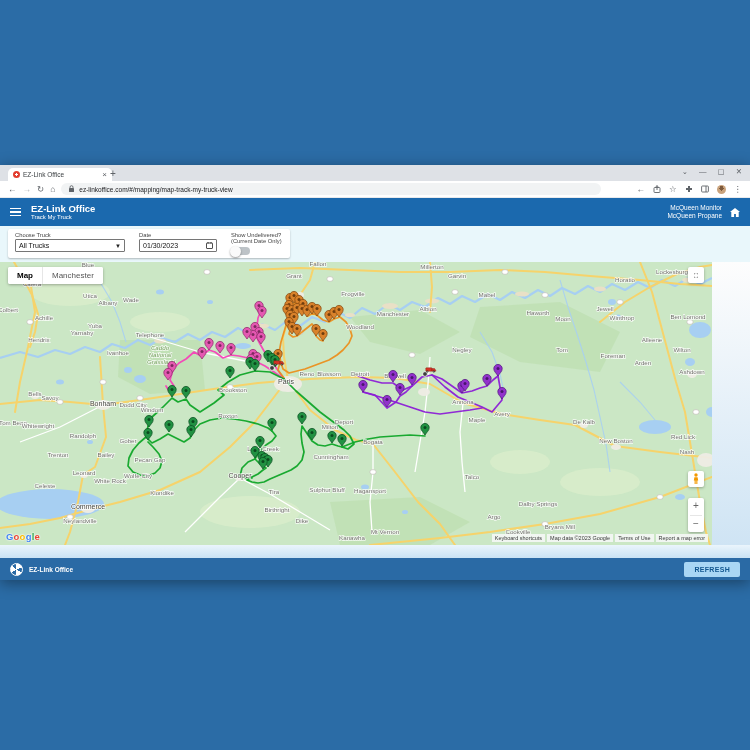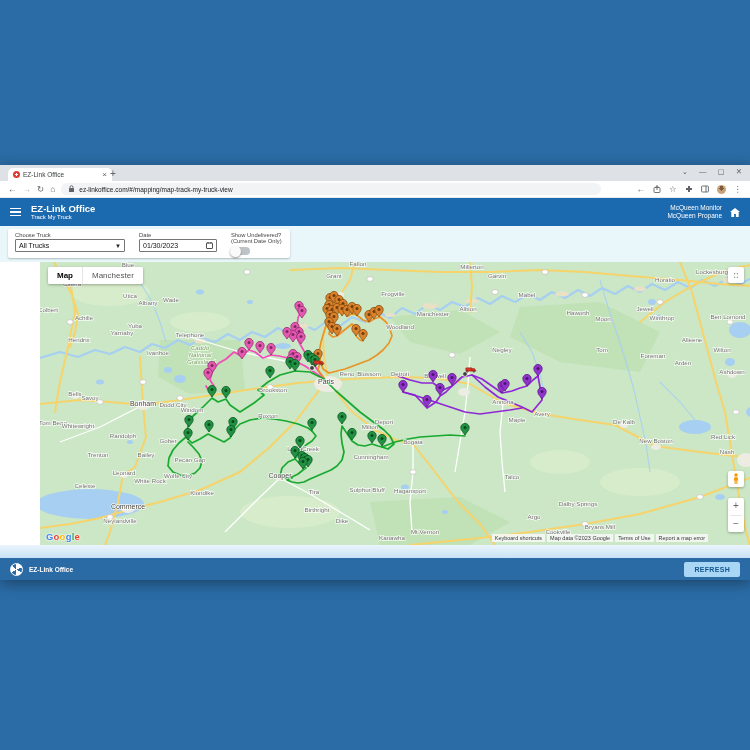--- a/index.html
+++ b/index.html
@@ -37,21 +37,21 @@
   .grp .lbl{font-size:5.8px;color:#444;margin-bottom:1px;}
   .field{border:1px solid #767676;border-radius:1px;height:13px;display:flex;align-items:center;padding:0 3px;font-size:7px;color:#111;background:#fff;box-sizing:border-box;}
   .field .val{flex:1;white-space:nowrap;}
   .sel{width:110px;}
   .caret{font-size:6px;color:#222;}
   .date{width:78px;}
   .tgl-grp .lbl{margin-bottom:2px;}
   .toggle{width:19px;height:8px;border-radius:4px;background:#bdc3c7;position:relative;margin-top:1px;}
   .knob{position:absolute;left:-1px;top:-1.5px;width:11px;height:11px;border-radius:50%;background:#fafafa;box-shadow:0 1px 2px rgba(0,0,0,.4);}
   
-  .maprow{position:relative;height:283px;background:#cbe7c5;overflow:hidden;margin-left:40px;}
+  .maprow{position:relative;height:283px;background:#cbe7c5;overflow:hidden;}
   #map-svg{position:absolute;left:0;top:0;}
   .side{position:absolute;left:712px;top:0;width:38px;height:283px;background:linear-gradient(#fdfdfd,#cfe4f4);}
   .maptype{position:absolute;left:8px;top:5px;display:flex;background:#fff;border-radius:2px;box-shadow:0 1px 3px rgba(0,0,0,.3);height:17px;overflow:hidden;}
   .maptype button{border:none;background:#fff;font-size:8px;padding:0 9px;font-family:inherit;color:#565656;cursor:pointer;}
   .maptype button.on{font-weight:bold;color:#000;}
   .maptype .div{width:1px;background:#e6e6e6;}
   .fsbtn{position:absolute;left:688px;top:5px;width:16px;height:16px;background:#fff;border:none;border-radius:2px;box-shadow:0 1px 3px rgba(0,0,0,.3);display:flex;align-items:center;justify-content:center;cursor:pointer;}
   .pegman{position:absolute;left:688px;top:209px;width:16px;height:16px;background:#fff;border-radius:2px;box-shadow:0 1px 3px rgba(0,0,0,.3);display:flex;align-items:center;justify-content:center;cursor:pointer;}
   .zoomctl{position:absolute;left:688px;top:236px;width:16px;height:34px;background:#fff;border-radius:2px;box-shadow:0 1px 3px rgba(0,0,0,.3);display:flex;flex-direction:column;}
   .zoomctl button{flex:1;border:none;background:transparent;font-size:10px;color:#666;line-height:10px;padding:0;cursor:pointer;font-family:inherit;}

